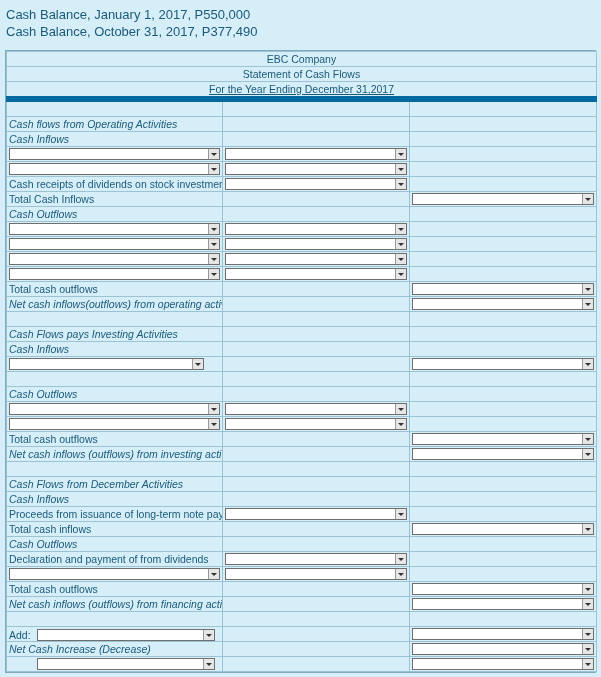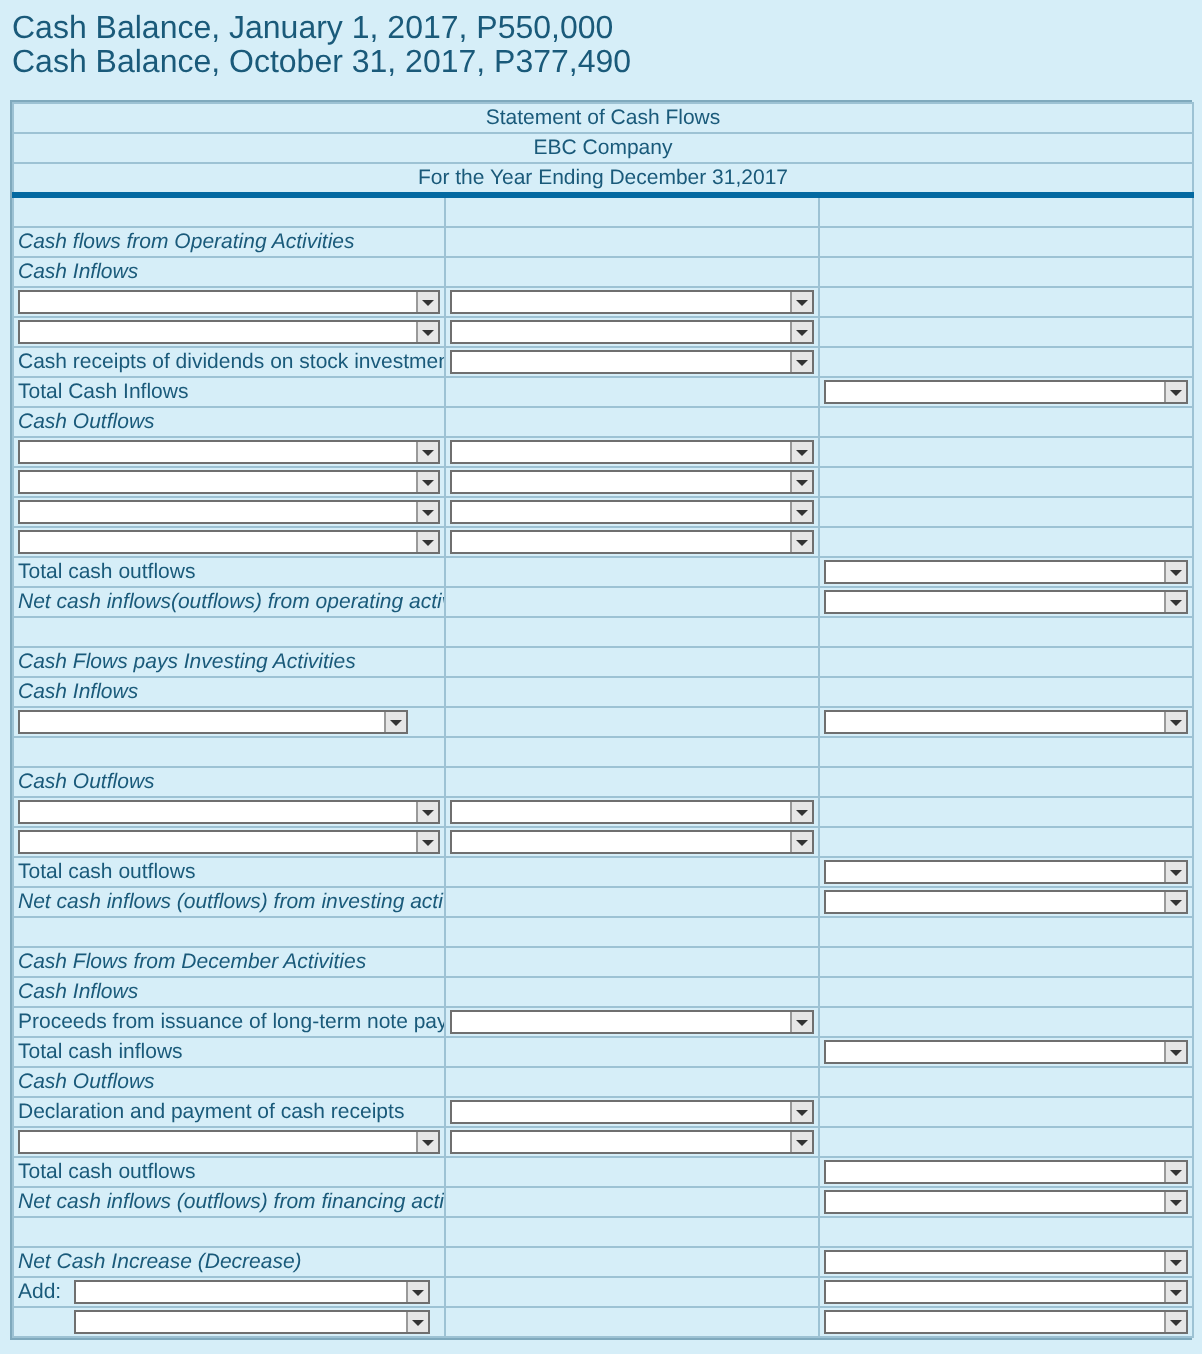--- a/index.html
+++ b/index.html
@@ -13,21 +13,21 @@
     height: 677px;
     overflow: hidden;
     color: #1a4f6e;
     font-size: 11px;
   }
   .top-notes {
     padding: 6px 6px 0 6px;
   }
   .note-line {
     color: #1a5a7a;
-    font-size: 16px;
+    font-size: 13px;
     line-height: 17px;
     white-space: nowrap;
   }
   .sheet {
     margin: 10px 5px 0 5px;
     border: 1px solid #7fa9bd;
     background: #d6eef8;
   }
   table.cf {
     border-collapse: collapse;
@@ -110,28 +110,28 @@
 
 <div class="sheet">
 <table class="cf">
   <colgroup>
     <col class="colA">
     <col class="colB">
     <col class="colC">
   </colgroup>
 
   <tbody>
-        <tr class="title-row">
+        <tr class="title-row first">
+    <td colspan="3" style="border-top:1px solid #9dc2d4;">EBC Company</td>
+  </tr>
+  <tr class="title-row">
     <td colspan="3">Statement of Cash Flows</td>
   </tr>
-  <tr class="title-row first">
-    <td colspan="3" style="border-top:1px solid #9dc2d4;">EBC Company</td>
-  </tr>
   <tr class="title-row">
-    <td colspan="3" style="border-bottom:3px solid #0369a1;">For the Year Ending December 31,2017</td>
+    <td colspan="3" style="border-bottom:6px solid #0369a1;text-decoration:underline;">For the Year Ending December 31,2017</td>
   </tr>
 
   <tr class="blankrow">
     <td></td>
     <td></td>
     <td></td>
   </tr>
 
   <tr>
     <td class="label">Cash flows from Operating Activities</td>
@@ -408,21 +408,21 @@
               <span class="arrow"></span>
             </span>
     </td>
   </tr>
   <tr>
     <td class="label">Cash Outflows</td>
     <td></td>
     <td></td>
   </tr>
   <tr>
-    <td class="indent1">Declaration and payment of cash receipts</td>
+    <td class="indent1">Declaration and payment of from dividends</td>
     <td>
       <span class="dd">
               <span class="txt"></span>
               <span class="arrow"></span>
             </span>
     </td>
     <td></td>
   </tr>
   <tr>
     <td>
@@ -460,33 +460,33 @@
     </td>
   </tr>
 
   <tr class="blankrow">
     <td></td>
     <td></td>
     <td></td>
   </tr>
 
   <tr>
+    <td>
+      <span style="display:inline-block;width:28px;vertical-align:middle;">Add:</span><span class="dd" style="display:inline-block;width:178px;vertical-align:middle;"><span class="txt"></span><span class="arrow"></span></span>
+    </td>
+    <td></td>
+    <td>
+      <span class="dd">
+              <span class="txt"></span>
+              <span class="arrow"></span>
+            </span>
+    </td>
+  </tr>
+  <tr>
     <td class="label">Net Cash Increase (Decrease)</td>
-    <td></td>
-    <td>
-      <span class="dd">
-              <span class="txt"></span>
-              <span class="arrow"></span>
-            </span>
-    </td>
-  </tr>
-  <tr>
-    <td>
-      <span style="display:inline-block;width:28px;vertical-align:middle;">Add:</span><span class="dd" style="display:inline-block;width:178px;vertical-align:middle;"><span class="txt"></span><span class="arrow"></span></span>
-    </td>
     <td></td>
     <td>
       <span class="dd">
               <span class="txt"></span>
               <span class="arrow"></span>
             </span>
     </td>
   </tr>
   <tr>
     <td>

